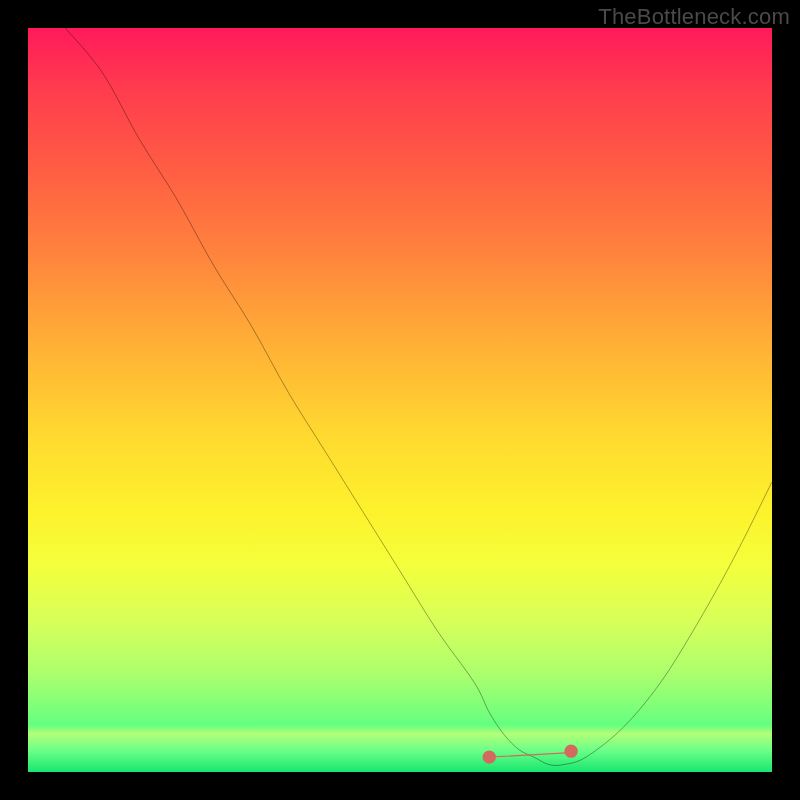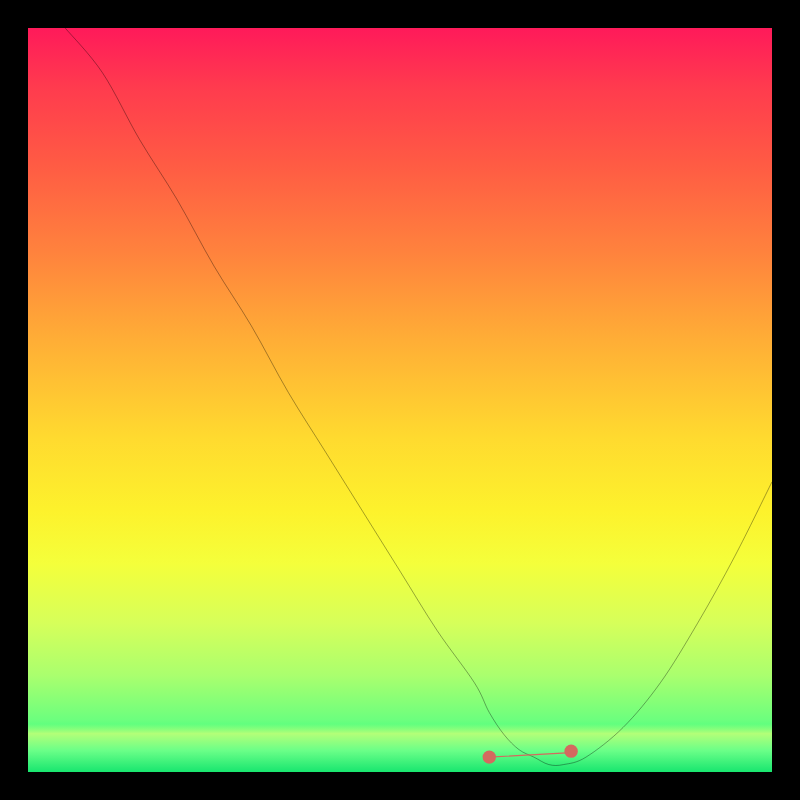--- a/index.html
+++ b/index.html
@@ -77,20 +77,21 @@
     top: 0;
     width: 100%;
     height: 100%;
   }
 </style>
 </head>
 <body>
 
 <div class="container">
 
+  <div class="watermark">TheBottleneck.com</div>
 
   <div class="plot-frame">
 
     <div class="gradient-fill"></div>
 
     <div class="green-bands"></div>
 
     <svg class="svg-overlay" viewBox="0 0 100 100" preserveAspectRatio="none">
       <path id="curve-path" fill="none" stroke="#000000" stroke-width="0.35" vector-effect="non-scaling-stroke" d="M 5.00 0.00 C 5.83 1.00, 8.33 3.50, 10.00 6.00 C 11.67 8.50, 13.33 12.17, 15.00 15.00 C 16.67 17.83, 18.33 20.17, 20.00 23.00 C 21.67 25.83, 23.33 29.17, 25.00 32.00 C 26.67 34.83, 28.33 37.17, 30.00 40.00 C 31.67 42.83, 33.33 46.17, 35.00 49.00 C 36.67 51.83, 38.33 54.33, 40.00 57.00 C 41.67 59.67, 43.33 62.33, 45.00 65.00 C 46.67 67.67, 48.33 70.33, 50.00 73.00 C 51.67 75.67, 53.33 78.50, 55.00 81.00 C 56.67 83.50, 58.83 86.17, 60.00 88.00 C 61.17 89.83, 61.33 90.83, 62.00 92.00 C 62.67 93.17, 63.33 94.17, 64.00 95.00 C 64.67 95.83, 65.33 96.50, 66.00 97.00 C 66.67 97.50, 67.33 97.67, 68.00 98.00 C 68.67 98.33, 69.33 98.83, 70.00 99.00 C 70.67 99.17, 71.17 99.17, 72.00 99.00 C 72.83 98.83, 73.67 98.83, 75.00 98.00 C 76.33 97.17, 78.33 95.67, 80.00 94.00 C 81.67 92.33, 83.33 90.33, 85.00 88.00 C 86.67 85.67, 88.33 82.83, 90.00 80.00 C 91.67 77.17, 93.33 74.17, 95.00 71.00 C 96.67 67.83, 99.17 62.67, 100.00 61.00"></path>
 

